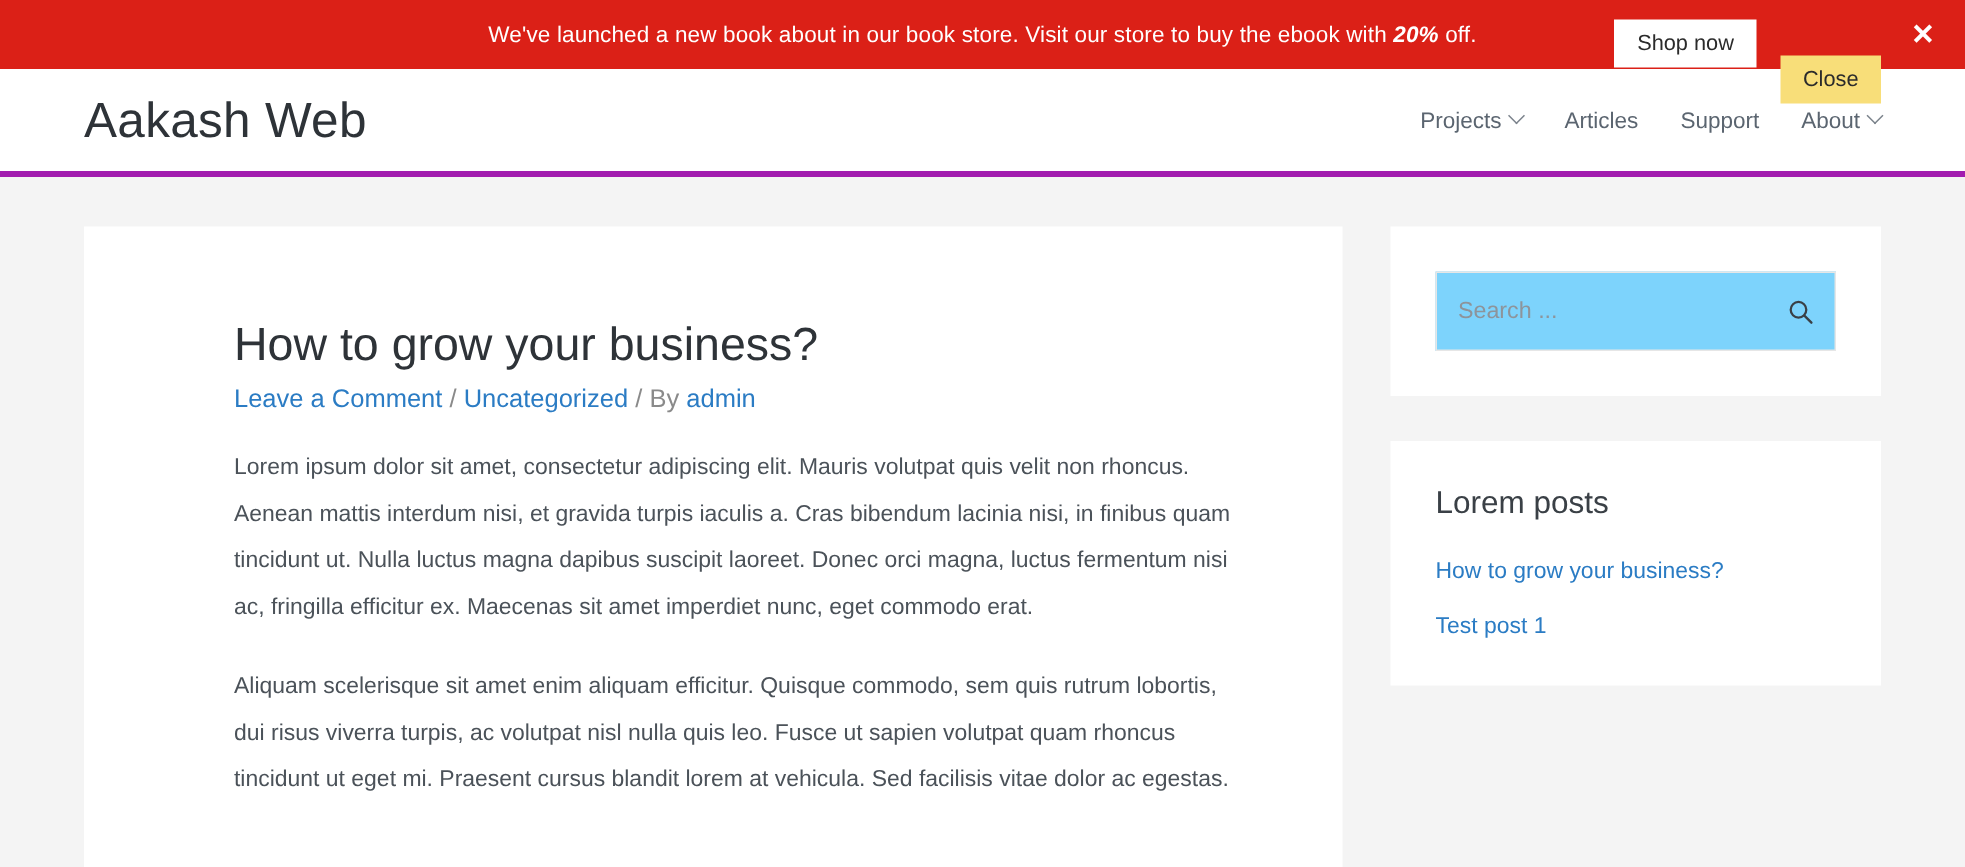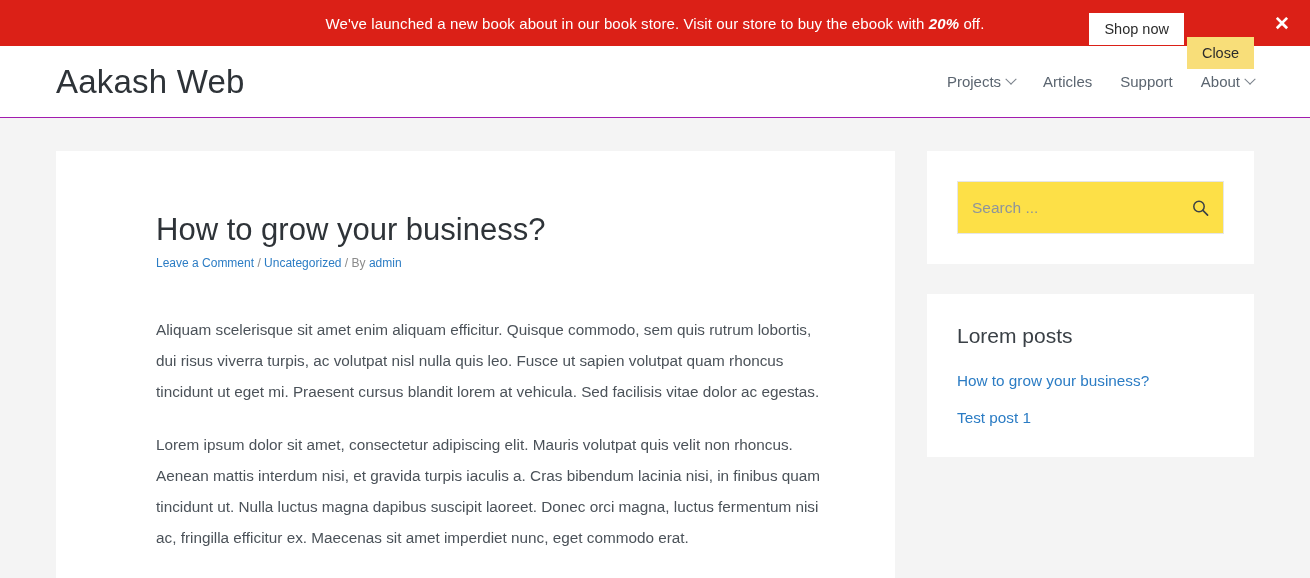--- a/index.html
+++ b/index.html
@@ -28,21 +28,21 @@
     white-space: nowrap;
   }
   .promo-text b { font-weight: bold; font-style: italic; }
   .promo-actions {
     position: absolute;
     right: 56px;
     top: 0;
     height: 58px;
     display: flex;
     align-items: center;
-    gap: 3px;
+    gap: 16px;
   }
   .btn-shop {
     background: #ffffff;
     color: #2b2b2b;
     border: none;
     font-size: 14.5px;
     font-family: "Liberation Sans", sans-serif;
     padding: 7px 15px;
     cursor: pointer;
     line-height: 1.3;
@@ -74,21 +74,21 @@
 
   
   .site-header {
     width: 1310px;
     height: 72px;
     background: #ffffff;
     display: flex;
     align-items: center;
     justify-content: space-between;
     padding: 0 56px 0 56px;
-    border-bottom: 1px solid #a21caf;
+    border-bottom: 4px solid #a21caf;
   }
   .site-title {
     font-size: 33px;
     color: #2e3338;
     font-weight: normal;
     letter-spacing: 0.2px;
     cursor: pointer;
   }
   .main-nav {
     display: flex;
@@ -129,23 +129,23 @@
     min-height: 399px;
   }
   .post-title {
     font-size: 31px;
     line-height: 1.2;
     color: #2e3338;
     font-weight: normal;
     margin: 0 0 8px 0;
   }
   .post-meta {
-    font-size: 12px;
+    font-size: 17px;
     color: #8a8a8a;
-    margin-bottom: 44px;
+    margin-bottom: 20px;
   }
   .post-meta a {
     color: #2b7cc4;
     text-decoration: none;
     cursor: pointer;
   }
   .post-meta .sep { color: #8a8a8a; }
   .post-body p {
     font-size: 15.3px;
     line-height: 2.03;
@@ -160,21 +160,21 @@
     flex-direction: column;
     gap: 30px;
   }
   .widget {
     background: #ffffff;
     padding: 30px;
   }
   .search-wrap {
     position: relative;
     border: 1px solid #e6e6e6;
-    background: #fde047;
+    background: #7dd3fc;
     height: 53px;
     display: flex;
   }
   .search-input {
     border: none;
     outline: none;
     background: transparent;
     width: 100%;
     height: 100%;
     padding: 0 44px 0 14px;
@@ -251,22 +251,22 @@
     <h1 class="post-title">How to grow your business?</h1>
     <div class="post-meta">
       <a>Leave a Comment</a>
       <span class="sep">/</span>
       <a>Uncategorized</a>
       <span class="sep">/</span>
       <span class="sep">By</span>
       <a>admin</a>
     </div>
     <div class="post-body">
+      <p>Lorem ipsum dolor sit amet, consectetur adipiscing elit. Mauris volutpat quis velit non rhoncus. Aenean mattis interdum nisi, et gravida turpis iaculis a. Cras bibendum lacinia nisi, in finibus quam tincidunt ut. Nulla luctus magna dapibus suscipit laoreet. Donec orci magna, luctus fermentum nisi ac, fringilla efficitur ex. Maecenas sit amet imperdiet nunc, eget commodo erat.</p>
       <p>Aliquam scelerisque sit amet enim aliquam efficitur. Quisque commodo, sem quis rutrum lobortis, dui risus viverra turpis, ac volutpat nisl nulla quis leo. Fusce ut sapien volutpat quam rhoncus tincidunt ut eget mi. Praesent cursus blandit lorem at vehicula. Sed facilisis vitae dolor ac egestas.</p>
-      <p>Lorem ipsum dolor sit amet, consectetur adipiscing elit. Mauris volutpat quis velit non rhoncus. Aenean mattis interdum nisi, et gravida turpis iaculis a. Cras bibendum lacinia nisi, in finibus quam tincidunt ut. Nulla luctus magna dapibus suscipit laoreet. Donec orci magna, luctus fermentum nisi ac, fringilla efficitur ex. Maecenas sit amet imperdiet nunc, eget commodo erat.</p>
     </div>
   </div>
 
   <div class="sidebar">
 
     <div class="widget">
       <div class="search-wrap">
         <input class="search-input" type="text" placeholder="Search ..." style="">
         <button class="search-btn">
           <svg width="17" height="17" viewBox="0 0 17 17">

